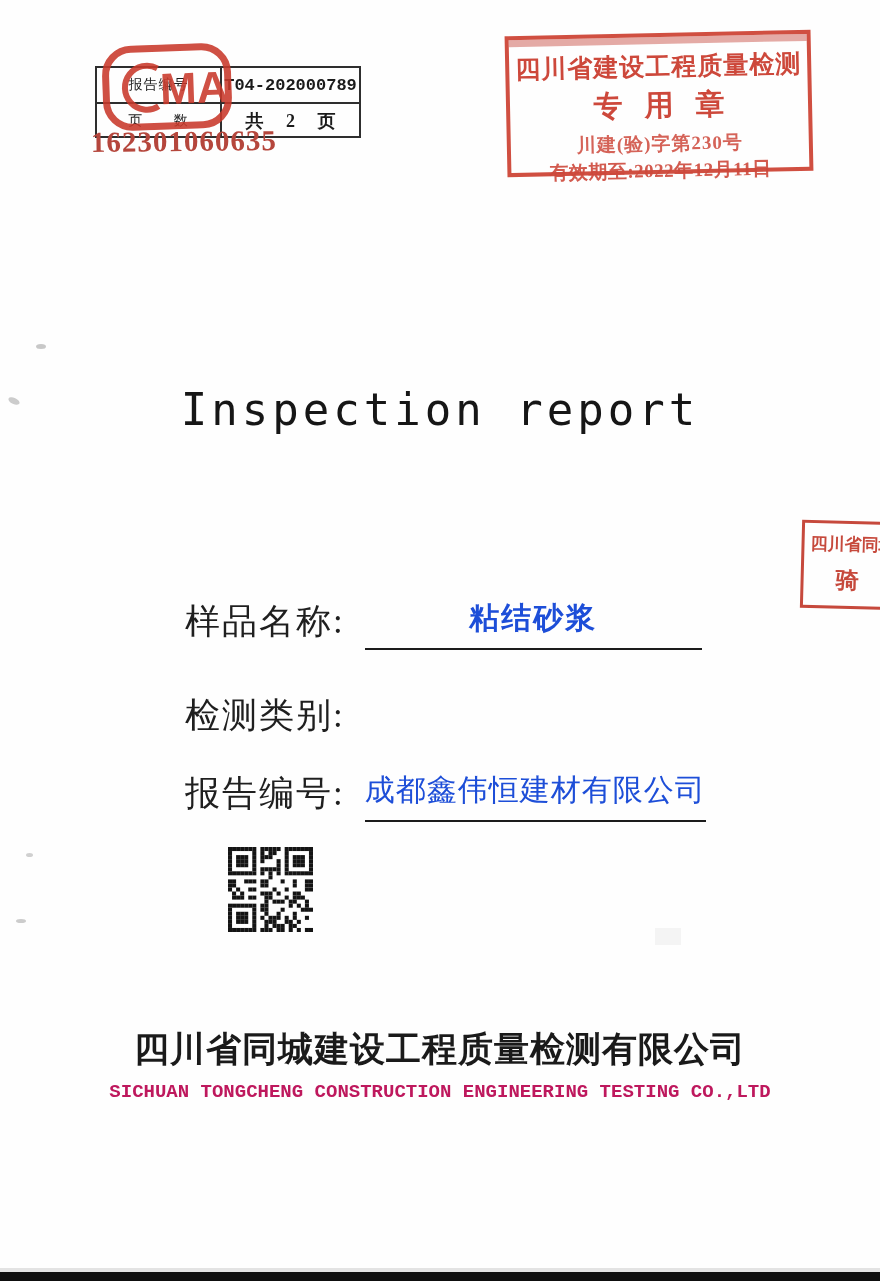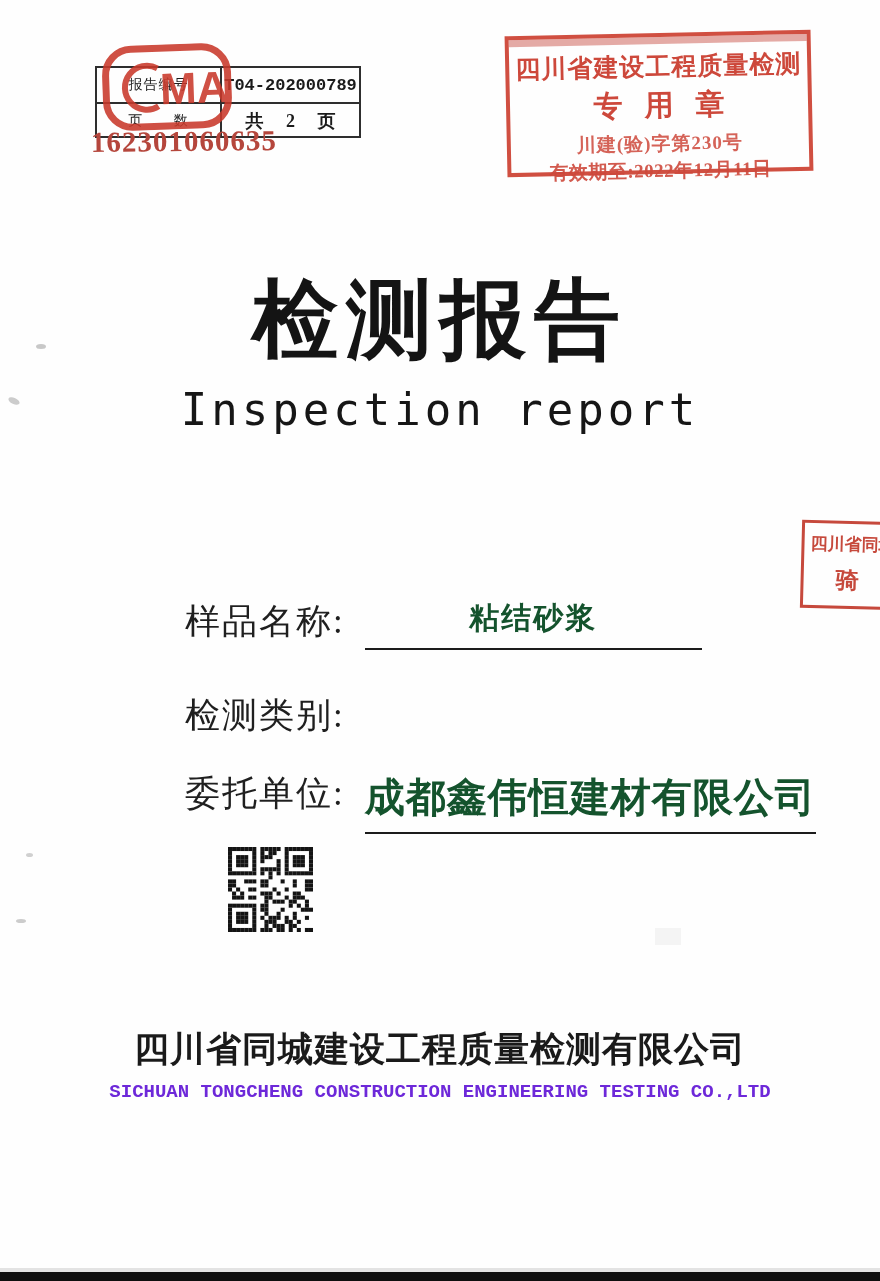--- a/index.html
+++ b/index.html
@@ -89,38 +89,38 @@
   .field-label{
     font-size:35px; letter-spacing:2px; white-space:nowrap;
     padding-bottom:5px; color:#1f1f1f;
   }
   .field-value-wrap{
     flex:1; margin-left:20px; text-align:center;
     border-bottom:2px solid #1c1c1c; padding-bottom:7px;
   }
   .field-value{
     font-family:"Liberation Sans","DejaVu Sans",sans-serif;
-    font-size:30px; font-weight:600; letter-spacing:2px; color:#14532d;
+    font-size:30px; font-weight:600; letter-spacing:2px; color:#1d4ed8;
     white-space:nowrap;
     margin-top:25px;
   }
-  .field-value.company{font-size:40px; font-weight:700; letter-spacing:1px;}
+  .field-value.company{font-size:30px; font-weight:400; letter-spacing:1px;}
 
   
   .qr{position:absolute; left:228px; top:847px; width:85px; height:85px;}
 
   
   .footer-zh{
     position:absolute; top:1026px; left:0; width:100%; text-align:center;
     font-size:35px; font-weight:600; letter-spacing:1px; color:#1a1a1a;
   }
   .footer-en{
     position:absolute; top:1081px; left:0; width:100%; text-align:center;
     font-family:"Liberation Mono","DejaVu Sans Mono",monospace;
-    font-size:19px; font-weight:700; letter-spacing:0px; color:#6d28d9;
+    font-size:19px; font-weight:700; letter-spacing:0px; color:#be185d;
   }
 
   
   .speck{position:absolute; background:#9a9a9a; border-radius:50%;}
   .sp1{left:36px; top:344px; width:10px; height:5px; opacity:.55;}
   .sp2{left:8px;  top:398px; width:12px; height:6px; opacity:.5; transform:rotate(25deg);}
   .sp3{left:26px; top:853px; width:7px; height:4px; opacity:.45;}
   .sp4{left:16px; top:919px; width:10px; height:4px; opacity:.5;}
   .smudge{position:absolute; left:655px; top:928px; width:26px; height:17px; background:#f4f4f4;}
   .scan-gray-line{position:absolute; left:0; bottom:9px; width:100%; height:4px; background:#e3e3e3;}
@@ -152,39 +152,38 @@
 
   <div class="barcode-number">162301060635</div>
 
   <div class="approval-stamp">
     <div class="as-line1">四川省建设工程质量检测</div>
     <div class="as-line2">专用章</div>
     <div class="as-line3">川建(验)字第230号</div>
     <div class="as-line4">有效期至:2022年12月11日</div>
   </div>
 
-  <div class="title-zh">检测报告</div>
   <div class="title-en">Inspection report</div>
 
   <div class="seam-stamp">
     <div class="ss-line1">四川省同城</div>
     <div class="ss-line2">骑</div>
   </div>
 
   <div class="field" style="top:598px;">
     <span class="field-label">样品名称:</span>
     <span class="field-value-wrap">
       <span class="field-value">粘结砂浆</span>
     </span>
   </div>
   <div class="field" style="top:692px;">
     <span class="field-label">检测类别:</span>
   </div>
   <div class="field" style="top:770px;">
-    <span class="field-label">委托单位:</span>
+    <span class="field-label">报告编号:</span>
     <span class="field-value-wrap">
       <span class="field-value company">成都鑫伟恒建材有限公司</span>
     </span>
   </div>
 
   <svg id="qr-svg" class="qr" viewBox="0 0 84 84" fill="#141414">
       <rect x="0" y="0" width="4" height="4"></rect>
       <rect x="4" y="0" width="4" height="4"></rect>
       <rect x="8" y="0" width="4" height="4"></rect>
       <rect x="12" y="0" width="4" height="4"></rect>

